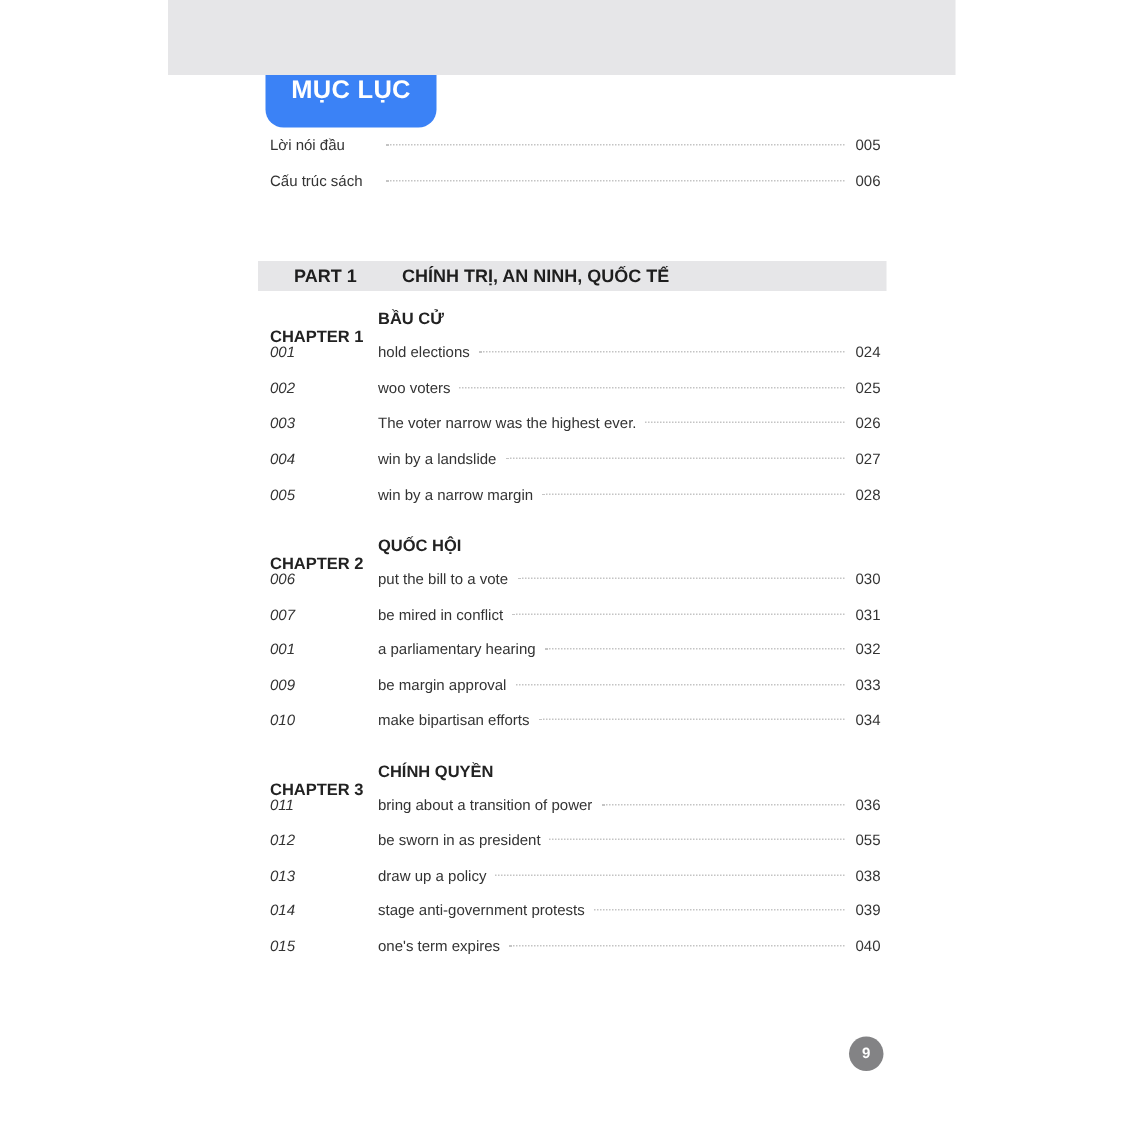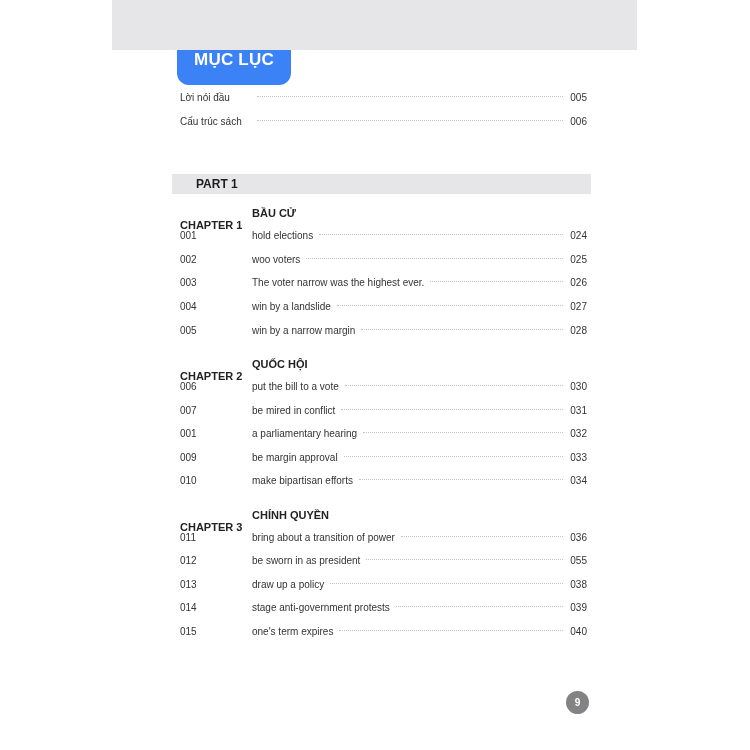--- a/index.html
+++ b/index.html
@@ -3,21 +3,21 @@
   <meta charset="utf-8">
   <style>
     html, body { margin: 0; padding: 0; background: #ffffff; }
     body { width: 750px; height: 750px; position: relative; overflow: hidden;
       font-family: "Liberation Sans", "DejaVu Sans", sans-serif; color: #2a2a2a; }
     .top-band { position: absolute; left: 112px; top: 0; width: 525px; height: 50px; background: #e6e6e8; }
     .title-tab { position: absolute; left: 177px; top: 50px; width: 114px; height: 35px; background: #3b82f6;
       border-radius: 0 0 12px 12px; display: flex; align-items: flex-start; justify-content: center; }
     .title-tab span { color: #ffffff; font-weight: bold; font-size: 17px; letter-spacing: 0.2px; }
     .row { position: absolute; left: 180px; width: 407px; height: 16px; display: flex; align-items: flex-start; font-size: 10px; color: #333; }
-    .row .num { width: 72px; flex: none; }
+    .row .num { width: 72px; flex: none; font-style: italic; }
     .row .txt { flex: none; white-space: nowrap; padding-right: 6px; }
     .row .dots { flex: 1; border-bottom: 1px dotted #c4c4c4; height: 0; margin-top: 4px; margin-right: 6px; }
     .row .pg { flex: none; width: 18px; text-align: right; }
     .intro .txt { width: 72px; padding-right: 5px; }
     .part-bar { position: absolute; left: 172px; top: 174px; width: 419px; height: 20px; background: #e6e6e8;
       display: flex; align-items: center; font-weight: bold; font-size: 12px; color: #1e1e1e; }
     .part-bar .lbl { width: 72px; padding-left: 24px; }
     .chapter { position: absolute; left: 180px; height: 16px; display: flex; align-items: center; font-weight: bold; font-size: 11px; color: #222; }
     .chapter .lbl { width: 72px; margin-top: 24px; }
     .page-num { position: absolute; left: 566px; top: 691px; width: 23px; height: 23px; border-radius: 50%; background: #838385;
@@ -37,20 +37,21 @@
   <span class="pg">005</span>
 </div>
 <div class="row intro" style="top:116px">
   <span class="txt">Cấu trúc sách</span>
   <span class="dots"></span>
   <span class="pg">006</span>
 </div>
 
 <div class="part-bar">
   <span class="lbl">PART 1</span>
+  <span>CHÍNH TRỊ, AN NINH, QUỐC TẾ</span>
 </div>
 
 <div class="chapter" style="top:205px">
   <span class="lbl">CHAPTER 1</span>
   <span>BẦU CỬ</span>
 </div>
 <div class="row" style="top:230px">
     <span class="num">001</span>
     <span class="txt">hold elections</span>
     <span class="dots"></span>

